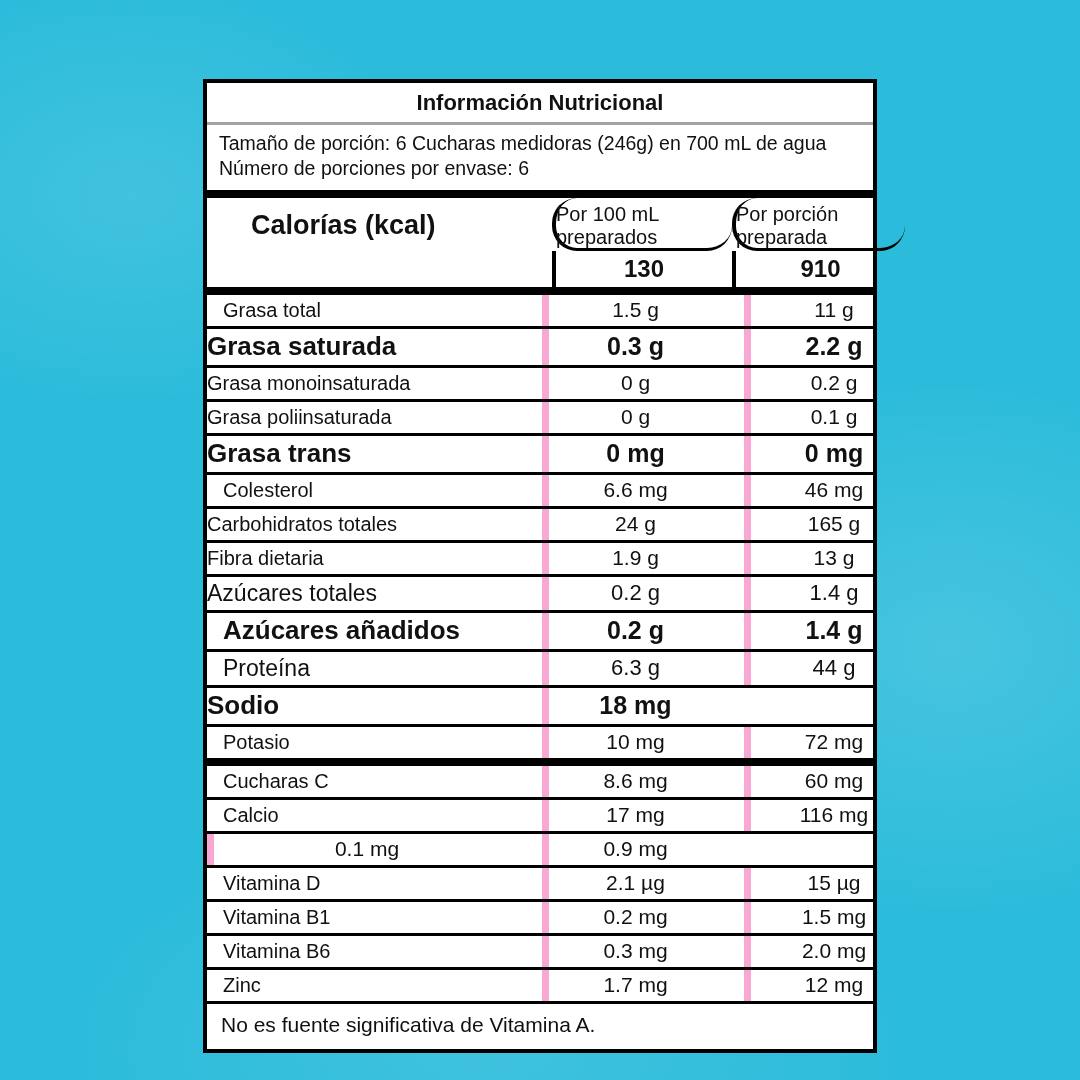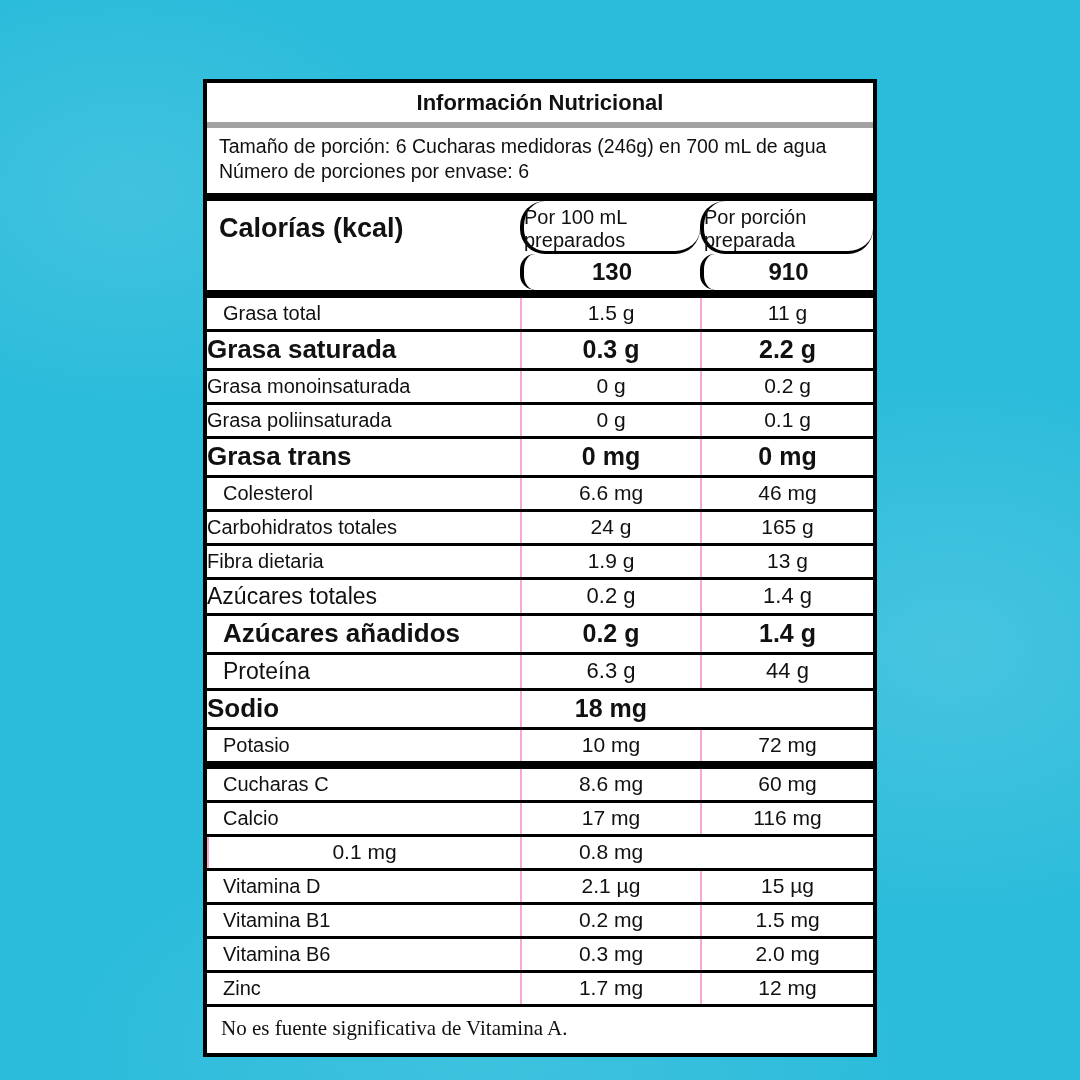--- a/index.html
+++ b/index.html
@@ -29,39 +29,40 @@
     box-sizing: border-box;
     background: #ffffff;
     border: 4px solid #000;
   }
 
   .title-row {
     text-align: center;
     font-weight: bold;
     font-size: 22px;
     padding: 7px 0 6px 0;
-    border-bottom: 6px solid #a3a3a3;
+    border-bottom: 3px solid #a3a3a3;
   }
 
   .serving-block {
     padding: 6px 14px 8px 12px;
     font-size: 19.5px;
     line-height: 1.3;
   }
 
   .thick-bar {
     height: 8px;
     background: #000;
   }
 
   
   .cal-section {
     display: grid;
     grid-template-columns: 313px 180px 173px;
     grid-template-rows: 53px 36px;
+    margin-left: 32px;
   }
   .cal-label-cell {
     grid-row: 1 / span 2;
     font-size: 27px;
     font-weight: bold;
     padding: 12px 0 0 12px;
   }
   .cal-head-cell {
     border-left: 4px solid #000;
     border-bottom: 3px solid #000;
@@ -72,60 +73,59 @@
     box-sizing: border-box;
     border-radius: 25px;
   }
   .cal-value-cell {
     border-left: 4px solid #000;
     display: flex;
     align-items: center;
     justify-content: center;
     font-weight: bold;
     font-size: 24px;
-    border-radius: 15px;
   }
 
   
   .rows-host > .nutrient-row {
     display: grid;
     grid-template-columns: 313px 180px 173px;
     border-top: 3px solid #000;
     min-height: 31px;
     align-items: center;
+    gap: 22px;
   }
   .rows-host > .nutrient-row:first-child,
   .rows-host > .thick-bar + .nutrient-row {
     border-top: none;
   }
   .nutrient-row .cell-label {
     font-size: 20px;
   }
   .nutrient-row .cell-val {
-    border-left: 2px solid #f9a8d4;
+    border-left: 7px solid #f9a8d4;
     align-self: stretch;
     display: flex;
     align-items: center;
     justify-content: center;
     font-size: 21px;
   }
   .nutrient-row.level-medium { min-height: 33px; }
   .nutrient-row.level-medium .cell-label { font-size: 23px; }
   .nutrient-row.level-medium .cell-val   { font-size: 22px; }
   .nutrient-row.level-major { min-height: 36px; }
   .nutrient-row.level-major .cell-label { font-size: 26px; font-weight: bold; }
   .nutrient-row.level-major .cell-val   { font-size: 25px; font-weight: bold; }
   .nutrient-row.indent-1 .cell-label { padding-left: 16px; }
   .nutrient-row.indent-2 .cell-label { padding-left: 16px; }
 
   .footnote-row {
     border-top: 3px solid #000;
     padding: 9px 14px 12px 14px;
     font-size: 21px;
-    font-family: Liberation Serif, serif;
   }
 </style>
 </head>
 <body>
 
 <div class="nutrition-label">
 
   <div class="title-row">Información Nutricional</div>
 
   <div class="serving-block">
@@ -222,21 +222,21 @@
     <div class="cell-val">8.6 mg</div>
     <div class="cell-val">60 mg</div>
   </div>
       <div class="nutrient-row level-minor indent-1">
     <div class="cell-label">Calcio</div>
     <div class="cell-val">17 mg</div>
     <div class="cell-val">116 mg</div>
   </div>
       <div class="nutrient-row level-minor indent-1">
     <div class="cell-val">0.1 mg</div>
-    <div class="cell-val">0.8 mg</div>
+    <div class="cell-val">0.9 mg</div>
   </div>
       <div class="nutrient-row level-minor indent-1">
     <div class="cell-label">Vitamina D</div>
     <div class="cell-val">2.1 µg</div>
     <div class="cell-val">15 µg</div>
   </div>
       <div class="nutrient-row level-minor indent-1">
     <div class="cell-label">Vitamina B1</div>
     <div class="cell-val">0.2 mg</div>
     <div class="cell-val">1.5 mg</div>

